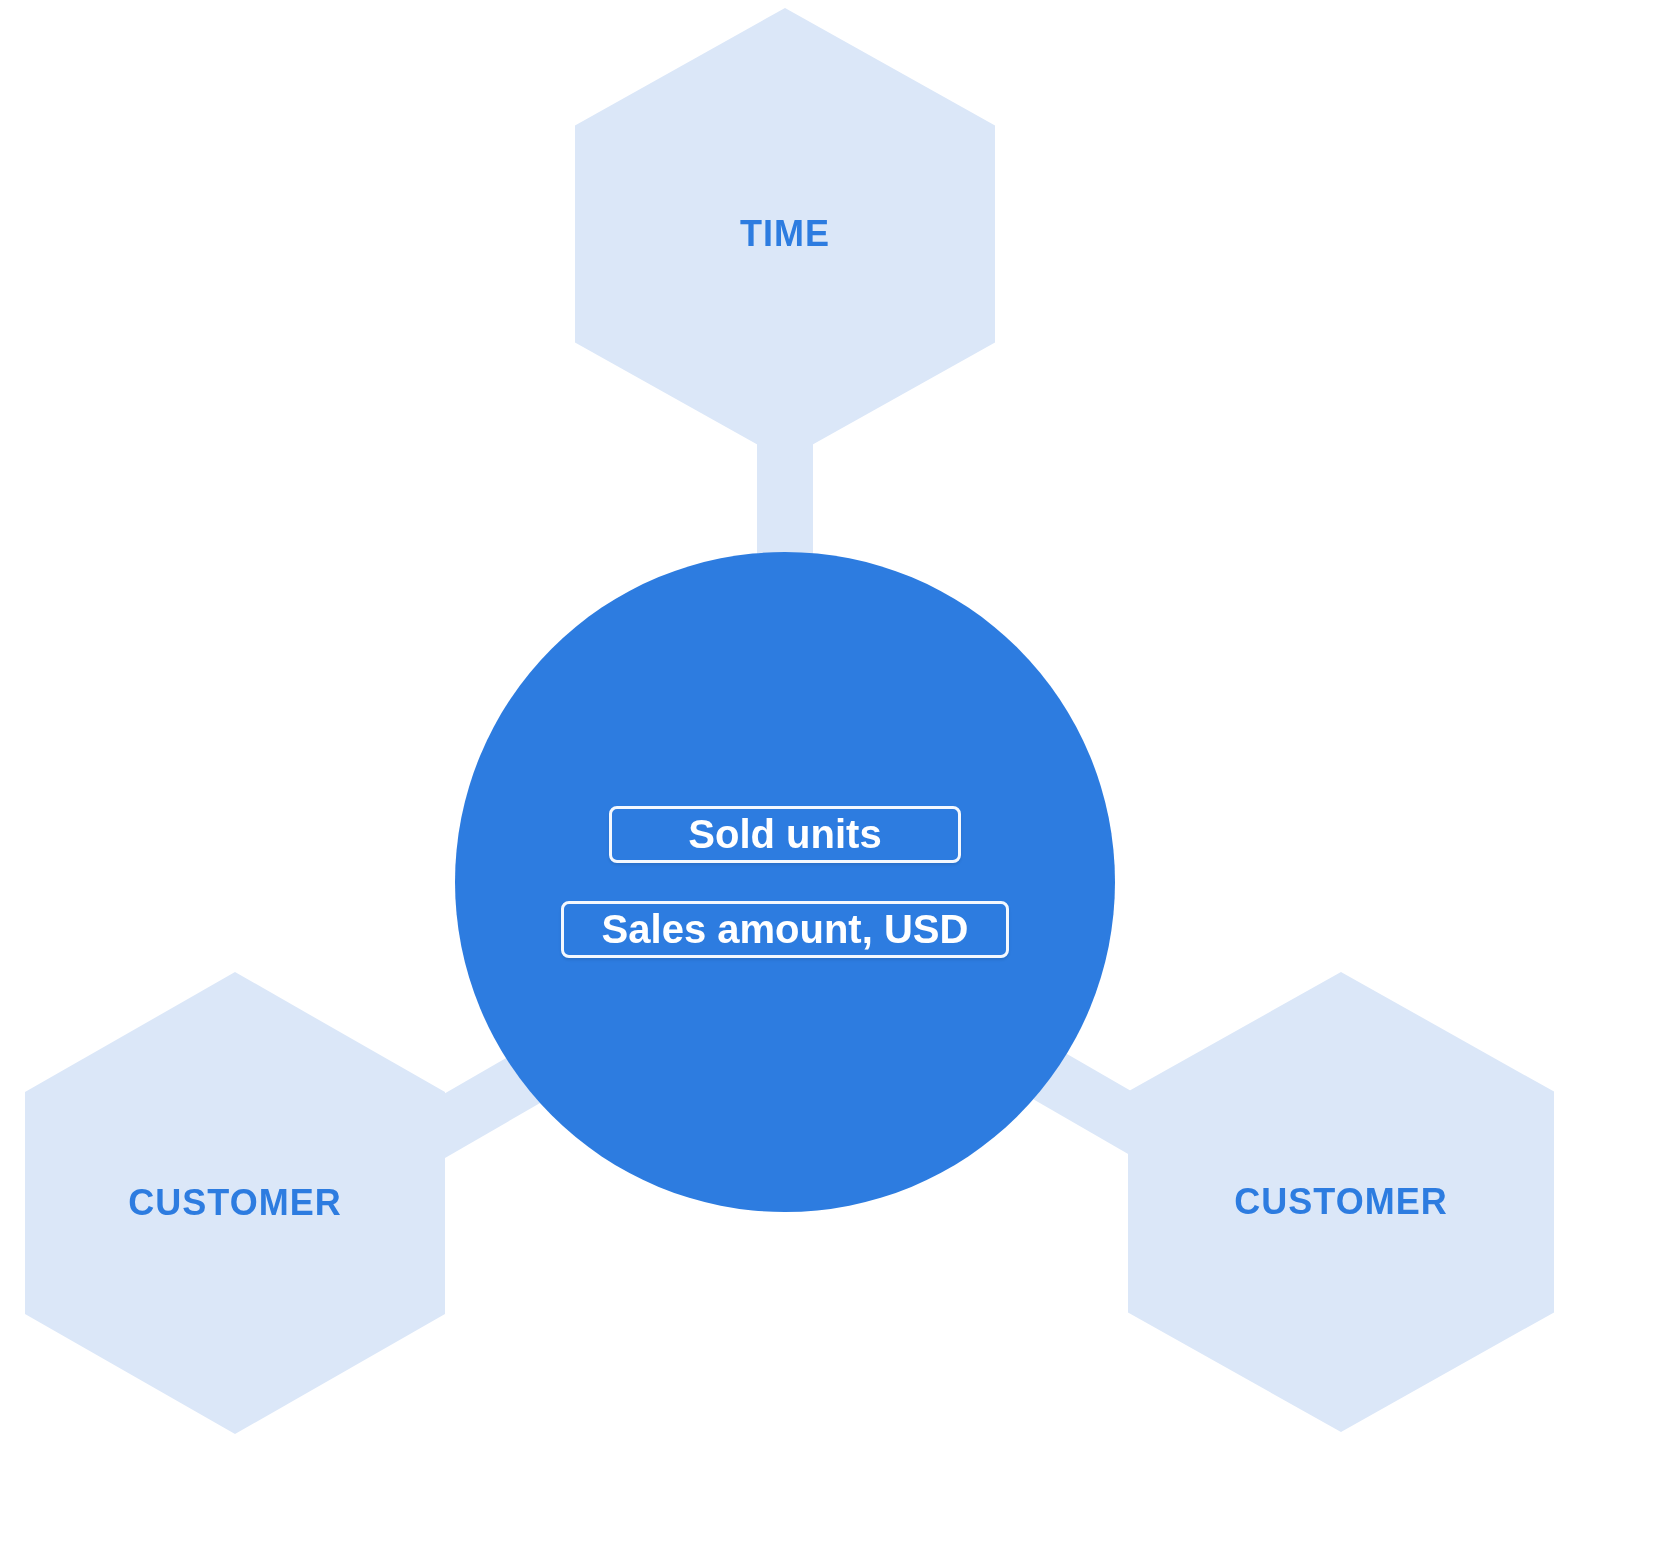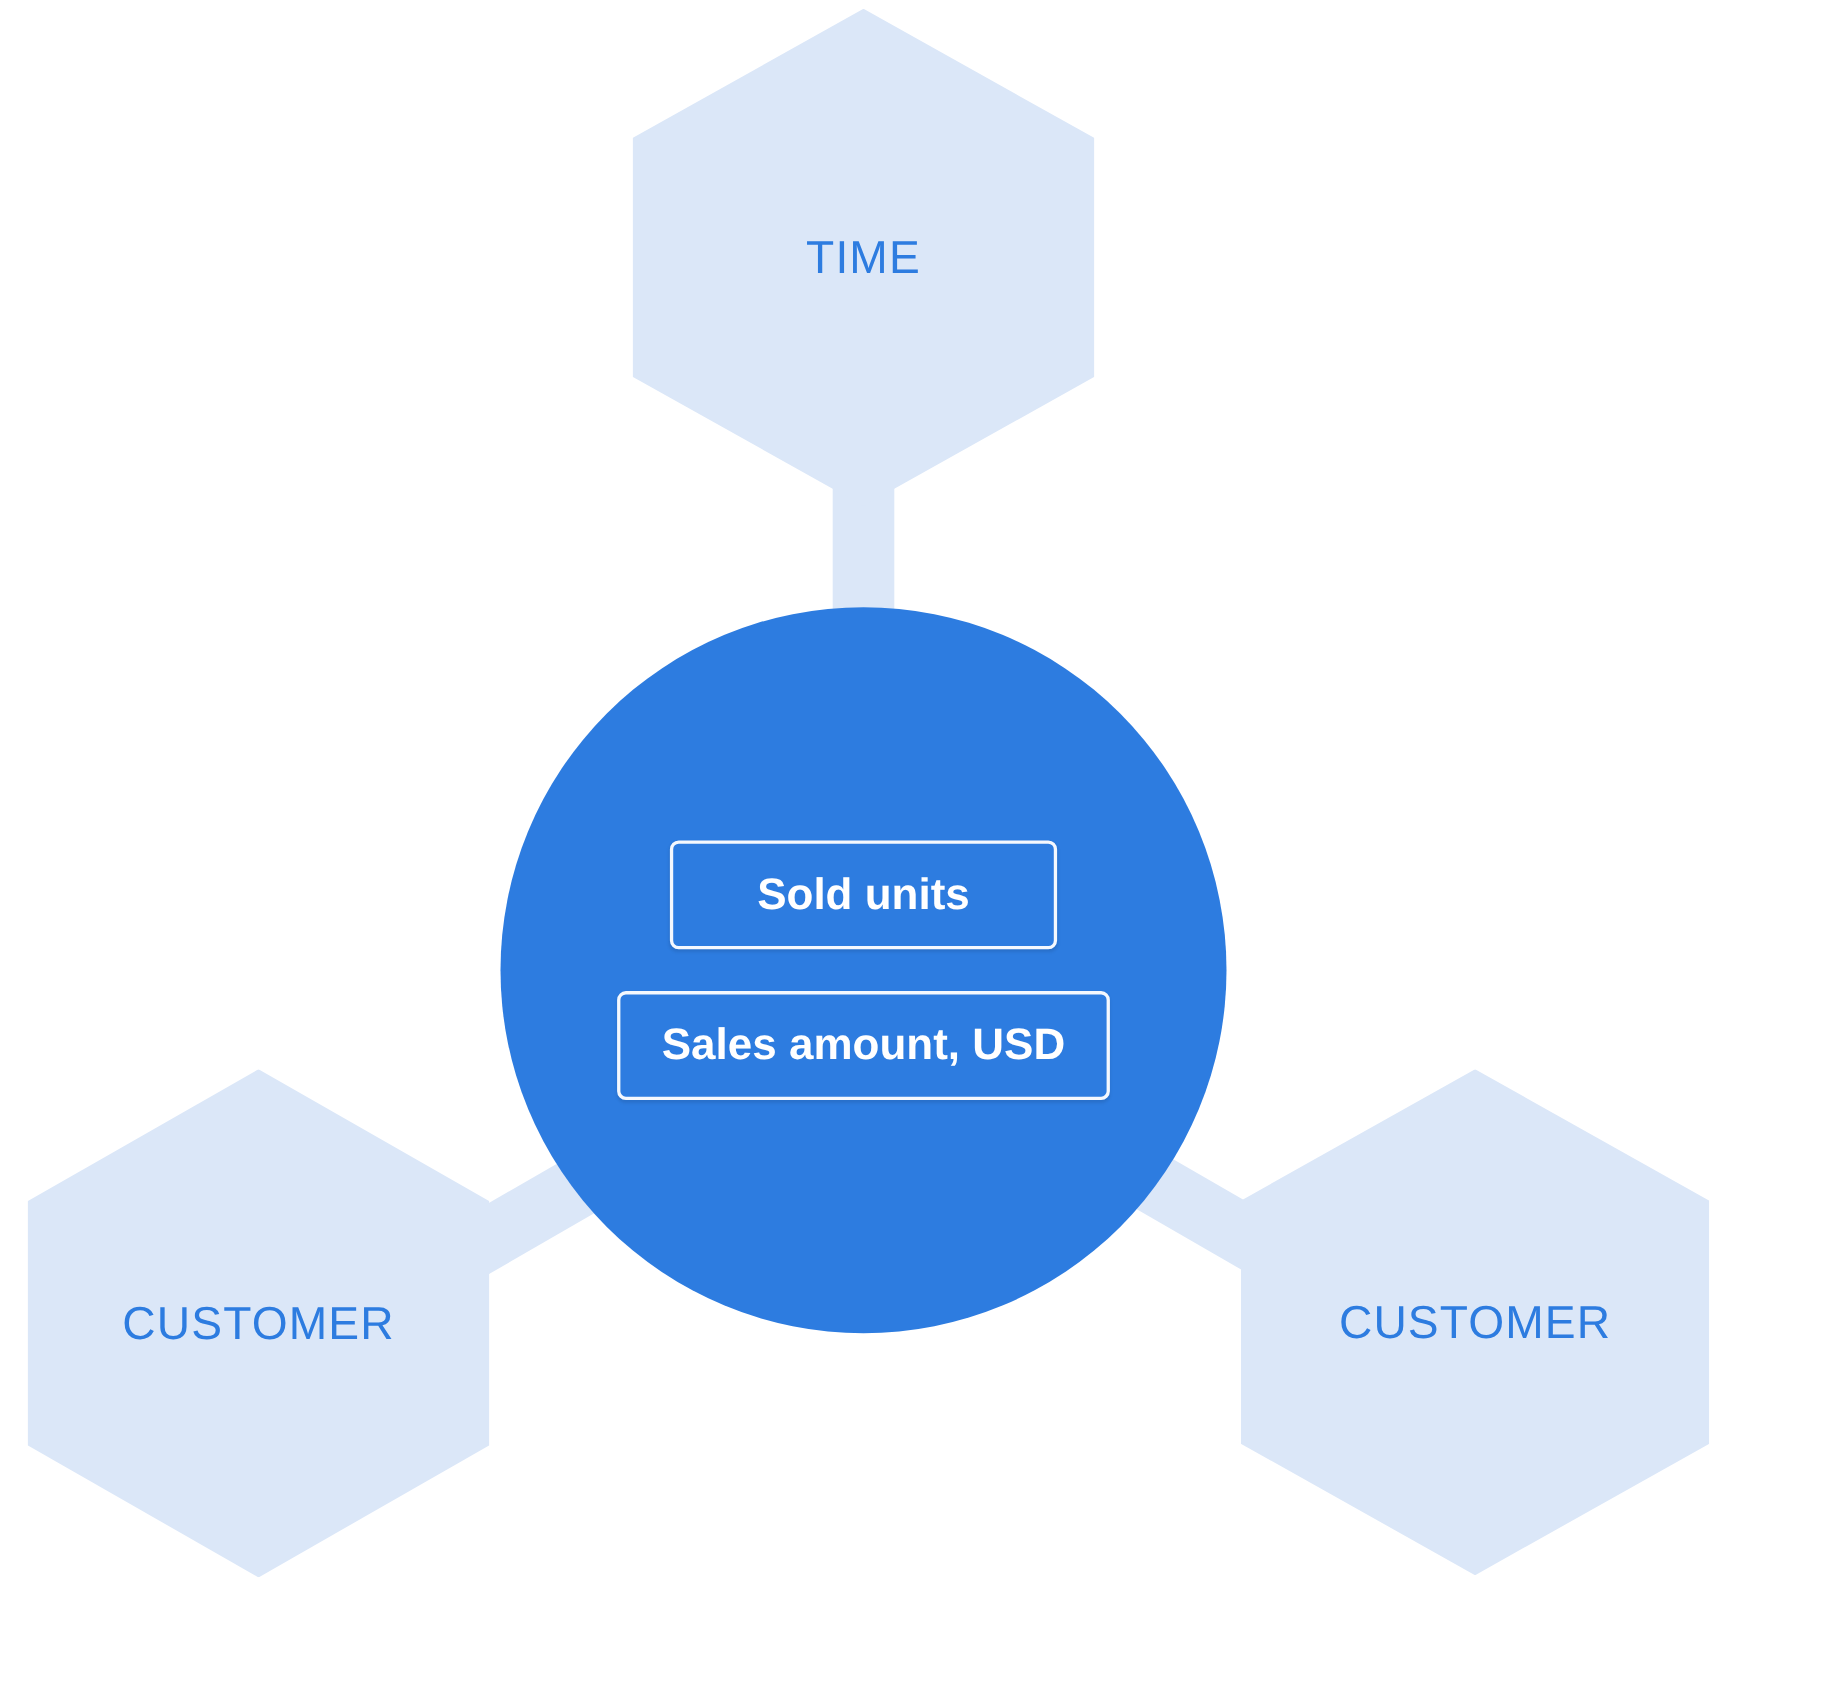--- a/index.html
+++ b/index.html
@@ -21,22 +21,22 @@
     .hexagon{
       position:absolute;
       background:var(--hex-fill);
       clip-path:polygon(50% 0%, 100% 26%, 100% 74%, 50% 100%, 0% 74%, 0% 26%);
       display:flex;
       align-items:center;
       justify-content:center;
       z-index:2;
     }
     .hex-label{
-      font-size:42px;
-      font-weight:normal;
+      font-size:36px;
+      font-weight:bold;
       color:var(--dim-label);
       letter-spacing:1px;
       white-space:nowrap;
     }
     .hex-time{left:575px; top:8px; width:420px; height:452px;}
     .hex-products{left:25px; top:972px; width:420px; height:462px;}
     .hex-customer{left:1128px; top:972px; width:426px; height:460px;}
     .connector{
       position:absolute;
       background:var(--hex-fill);
@@ -54,21 +54,21 @@
       z-index:3;
       display:flex;
       flex-direction:column;
       align-items:center;
       justify-content:center;
       gap:38px;
     }
     .measure-box{
       border:3px solid rgba(255,255,255,0.95);
       border-radius:8px;
-      padding:24px 38px;
+      padding:3px 38px;
       color:var(--measure-text);
       font-size:40px;
       font-weight:bold;
       text-align:center;
       white-space:nowrap;
       box-shadow:0 2px 3px rgba(0,0,0,0.10);
     }
     .measure-box.first{min-width:352px;}
   </style>
 </head>

